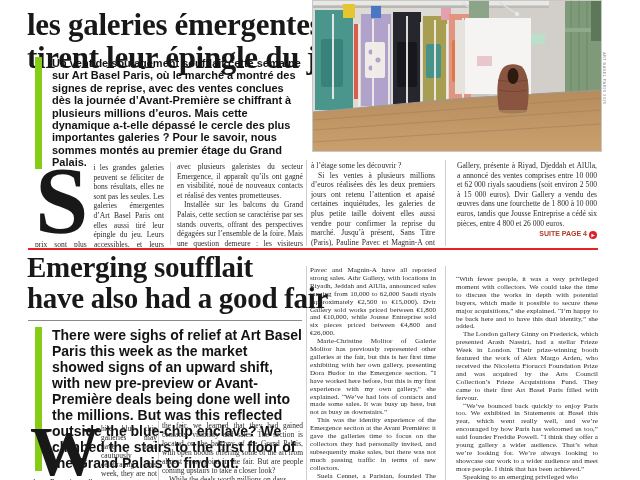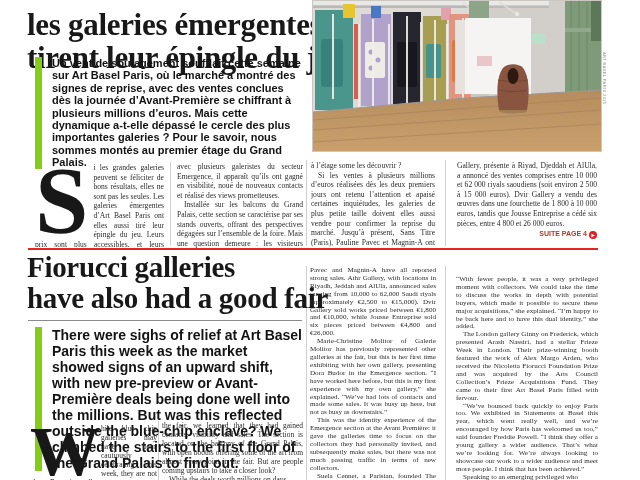--- a/index.html
+++ b/index.html
@@ -149,21 +149,21 @@
         <ellipse cx="200" cy="82" rx="5.5" ry="8" fill="#2d1b12"></ellipse>
       </g>
     </svg>
   </figure>
   <div id="photo-credit" class="abs">ART BASEL PARIS 2025</div>
 
   <div id="fr-col1" class="col fr-body">
     <p><span class="dc dc-s">S</span><span>i les grandes galeries peuvent se féliciter de bons résultats, elles ne sont pas les seules. Les galeries émergentes d’Art Basel Paris ont elles aussi tiré leur épingle du jeu. Leurs prix sont plus accessibles, et leurs motivations à participer à la foire diffèrent. En échangeant</span></p>
   </div>
   <div id="fr-col2" class="col fr-body">
-    <p>avec plusieurs galeristes du secteur Emergence, il apparaît qu’ils ont gagné en visibilité, noué de nouveaux contacts et réalisé des views prometteuses.</p>
+    <p>avec plusieurs galeristes du secteur Emergence, il apparaît qu’ils ont gagné en visibilité, noué de nouveaux contacts et réalisé des ventes prometteuses.</p>
     <p class="ind">Installée sur les balcons du Grand Palais, cette section se caractérise par ses stands ouverts, offrant des perspectives dégagées sur l’ensemble de la foire. Mais une question demeure : les visiteurs montent-ils vraiment</p>
   </div>
   <div id="fr-col3" class="col fr-body">
     <p>à l’étage some les découvrir ?</p>
     <p class="ind">Si les ventes à plusieurs millions d’euros réalisées dès les deux premiers jours ont retenu l’attention et apaisé certaines inquiétudes, les galeries de plus petite taille doivent elles aussi vendre pour confirmer la reprise du marché. Jusqu’à présent, Sans Titre (Paris), Pauline Pavec et Magnin-A ont toutes déclaré avoir enregistré de bons résultats. Athr</p>
   </div>
   <div id="fr-col4" class="col fr-body">
     <p>Gallery, présente à Riyad, Djeddah et AlUla, a annoncé des ventes comprises entre 10 000 et 62 000 riyals saoudiens (soit environ 2 500 à 15 000 euros). Dvir Gallery a vendu des œuvres dans une fourchette de 1 800 à 10 000 euros, tandis que Jousse Entreprise a cédé six pièces, entre 4 800 et 26 000 euros.</p>
   </div>
 
@@ -174,21 +174,21 @@
   <div class="vrule" style="left:170px;top:162px;height:83px;"></div>
   <div class="vrule" style="left:306px;top:160px;height:86px;"></div>
   <div class="vrule" style="left:445px;top:160px;height:86px;"></div>
   <div class="vrule" style="left:306px;top:266px;height:214px;"></div>
   <div class="vrule" style="left:445px;top:266px;height:214px;"></div>
   <div class="vrule" style="left:158px;top:421px;height:59px;"></div>
 
   <div id="divider" class="abs"></div>
 
   <h2 id="en-headline" class="abs headline" style="margin:0;">
-    <span>Fiorucci galleries</span>
+    <span>Emerging soufflait</span>
     <span>have also had a good fair</span>
   </h2>
   <div id="en-keyline" class="abs"></div>
 
   <div id="en-standfirst" class="abs standfirst">There were sighs of relief at Art Basel Paris this week as the market showed signs of an upward shift, with new pre-preview or Avant-Première deals being done well into the millions. But was this reflected outside the blue-chip enclave? We climbed the stairs to the first floor of the Grand Palais to find out.</div>
 
   <div id="en-col1" class="col en-body-l">
     <p><span class="dc dc-w">W</span><span>hile blue chip galleries may have been cautiously celebrating this week, they are not alone. Emerging galler-</span></p>
   </div>
   <div id="en-col2" class="col en-body-l">

